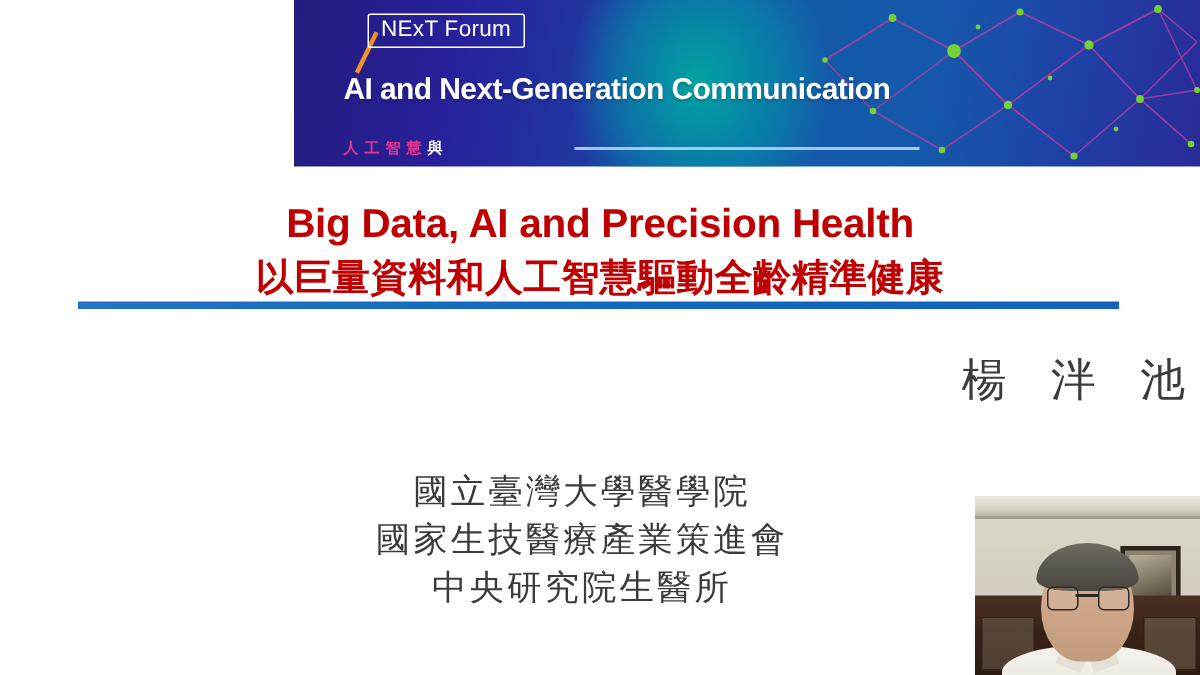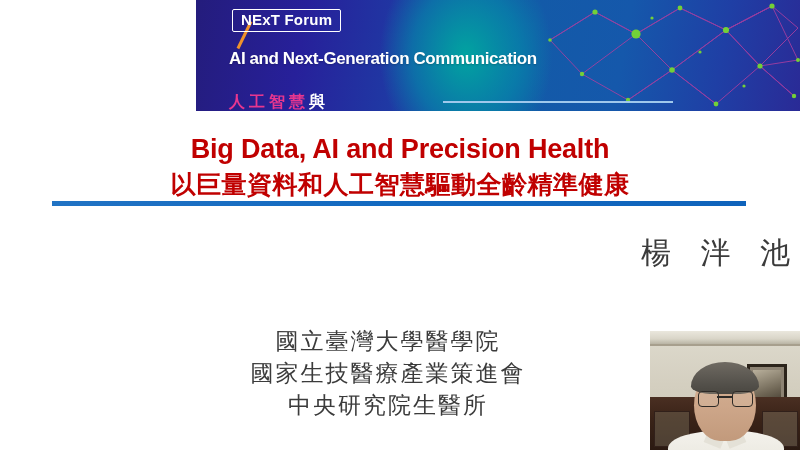--- a/index.html
+++ b/index.html
@@ -40,28 +40,28 @@
     position: absolute;
     right: 0;
     top: 0;
     width: 260px;
     height: 111px;
     opacity: 0.95;
   }
 
   #logo-box {
     position: absolute;
-    left: 36px;
+    left: 49px;
     top: 9px;
     padding: 2px 8px 3px 8px;
     border: 1.6px solid #ffffff;
     border-radius: 2px;
     color: #ffffff;
     font-size: 15px;
-    font-weight: bold;
+    font-weight: normal;
     letter-spacing: 0.2px;
     line-height: 1.05;
     white-space: nowrap;
     z-index: 4;
   }
   #logo-slash {
     position: absolute;
     left: 47px;
     top: 20px;
     width: 3px;
@@ -70,33 +70,33 @@
     transform: rotate(26deg);
     transform-origin: center;
     z-index: 3;
   }
 
   #banner-title-en {
     position: absolute;
     left: 33px;
     top: 49px;
     color: #ffffff;
-    font-size: 17px;
+    font-size: 20px;
     font-weight: bold;
     letter-spacing: -0.4px;
     white-space: nowrap;
     z-index: 5;
     text-shadow: 0 1px 2px rgba(0,0,0,0.22);
   }
 
   #banner-title-zh {
     position: absolute;
     left: 33px;
     top: 71px;
-    font-size: 16px;
+    font-size: 10px;
     font-weight: bold;
     letter-spacing: 4px;
     white-space: nowrap;
     z-index: 5;
     display: flex;
     align-items: center;
   }
   .zh-pink  { color: #e8368f; }
   .zh-white { color: #ffffff; }
   .zh-green { color: #3fbf3f; margin-top: 41px; }
@@ -156,21 +156,21 @@
     font-family: "DejaVu Serif", "Liberation Serif", serif;
     letter-spacing: 10px;
     text-indent: 10px;
     white-space: nowrap;
   }
 
   
   #affiliations {
     position: absolute;
     left: 0;
-    top: 325px;
+    top: 312px;
     width: 776px;
     text-align: center;
   }
   .affil-line {
     color: #3b3b3b;
     font-size: 23px;
     font-family: "DejaVu Serif", "Liberation Serif", serif;
     letter-spacing: 2px;
     line-height: 32px;
     white-space: nowrap;

